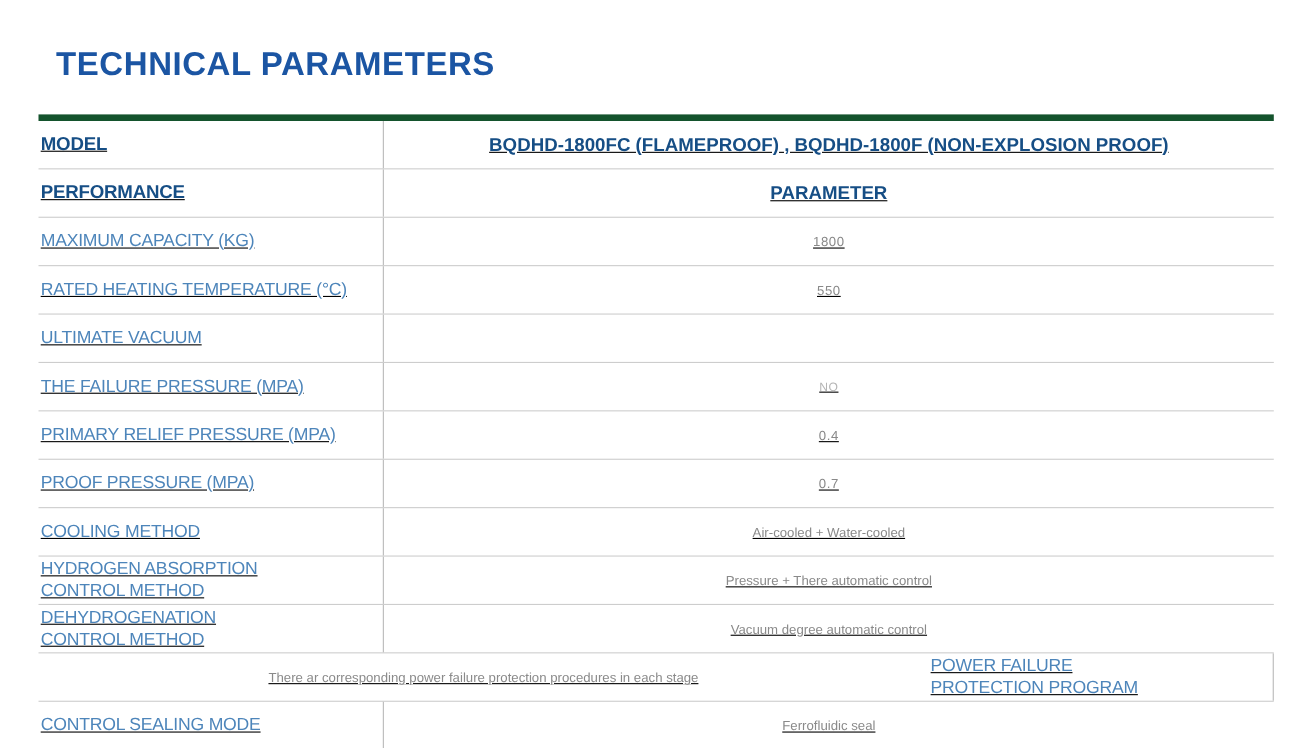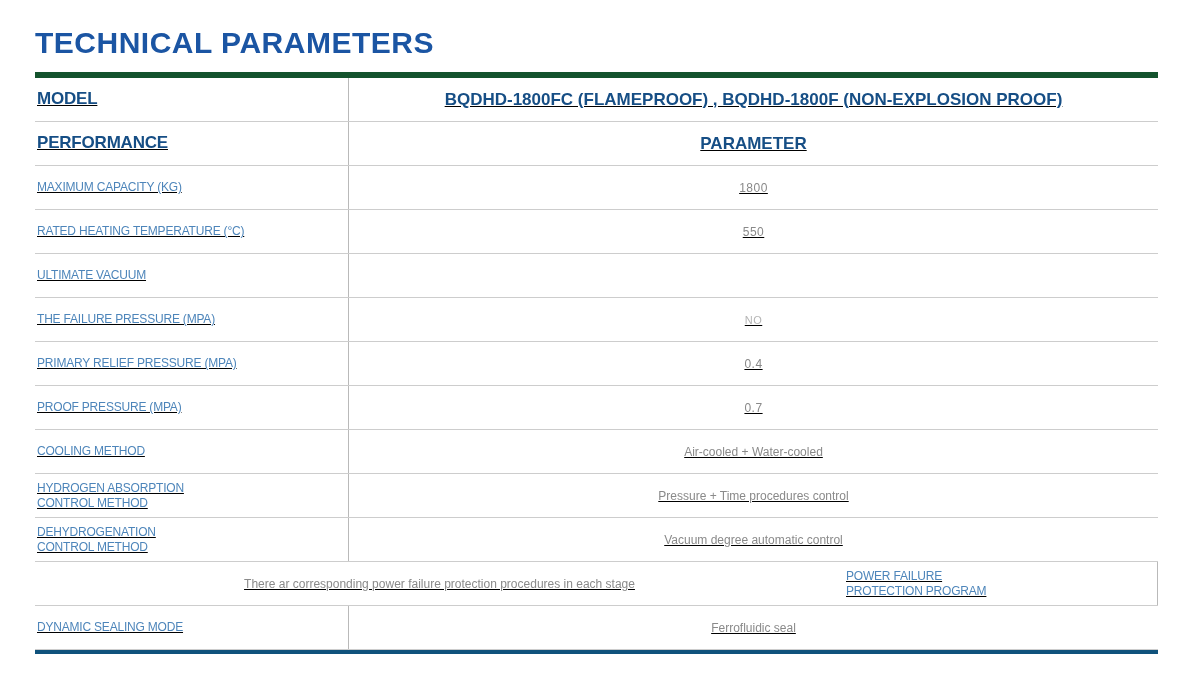--- a/index.html
+++ b/index.html
@@ -9,21 +9,21 @@
     width: 1194px;
     height: 680px;
     font-family: "Liberation Sans", sans-serif;
     overflow: hidden;
   }
   .page {
     width: 1123px;
     margin: 0 0 0 35px;
   }
   .page-title {
-    margin: 0;
+    margin: 16px;
     padding: 26px 0 12px 0;
     font-size: 30px;
     font-weight: bold;
     letter-spacing: 0.5px;
     color: #1b55a3;
   }
   .spec-table {
     width: 100%;
     border-top: 6px solid #14532d;
     text-decoration: underline;
@@ -41,21 +41,21 @@
     display: flex;
     align-items: center;
   }
   .cell.label {
     width: 314px;
     flex: none;
     padding-left: 2px;
     box-sizing: border-box;
     border-right: 1px solid #b9b9b9;
     color: #4d85ba;
-    font-size: 12px;
+    font-size: 16px;
     letter-spacing: -0.2px;
     line-height: 1.22;
     white-space: pre-line;
   }
   .cell.value {
     flex: 1;
     justify-content: center;
     text-align: center;
     color: #8a8a8a;
     font-size: 12px;
@@ -130,36 +130,36 @@
     </div>
 
     <div class="row">
       <div class="cell label">COOLING METHOD</div>
       <div class="cell value">Air-cooled + Water-cooled</div>
     </div>
 
     <div class="row">
       <div class="cell label">HYDROGEN ABSORPTION
 CONTROL METHOD</div>
-      <div class="cell value">Pressure + Time procedures control</div>
+      <div class="cell value">Pressure + There automatic control</div>
     </div>
 
     <div class="row">
       <div class="cell label">DEHYDROGENATION
 CONTROL METHOD</div>
       <div class="cell value">Vacuum degree automatic control</div>
     </div>
 
     <div class="row">
       <div class="cell value">There ar corresponding power failure protection procedures in each stage</div>
       <div class="cell label">POWER FAILURE
 PROTECTION PROGRAM</div>
     </div>
 
     <div class="row">
-      <div class="cell label">DYNAMIC SEALING MODE</div>
+      <div class="cell label">CONTROL SEALING MODE</div>
       <div class="cell value">Ferrofluidic seal</div>
     </div>
 
     <div class="bottom-bar"></div>
 
   </div>
 </div>
 
 </body></html>

